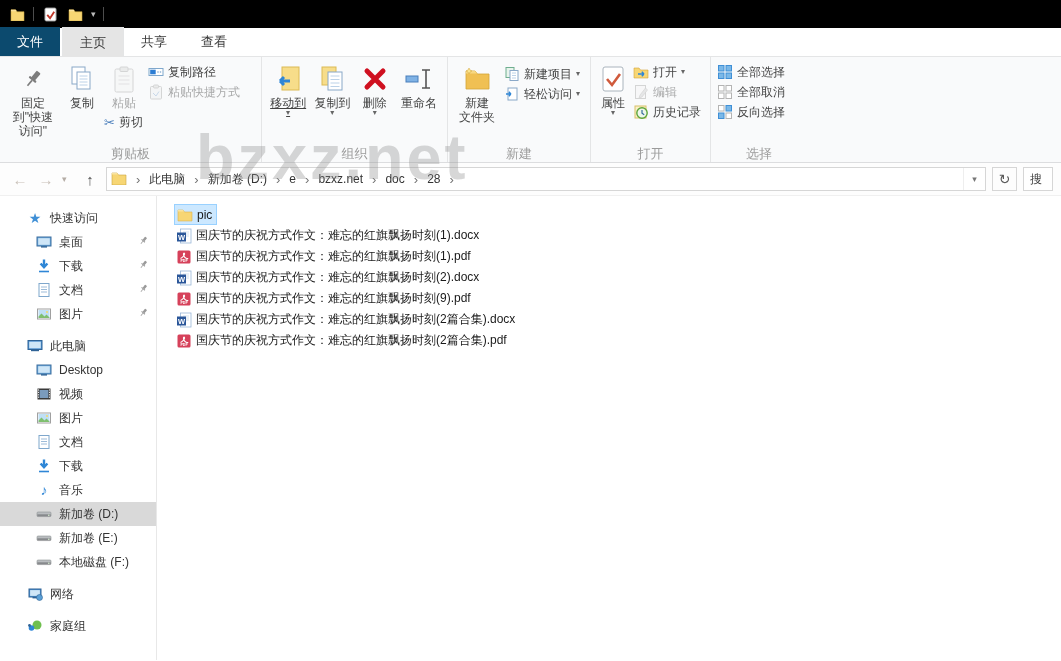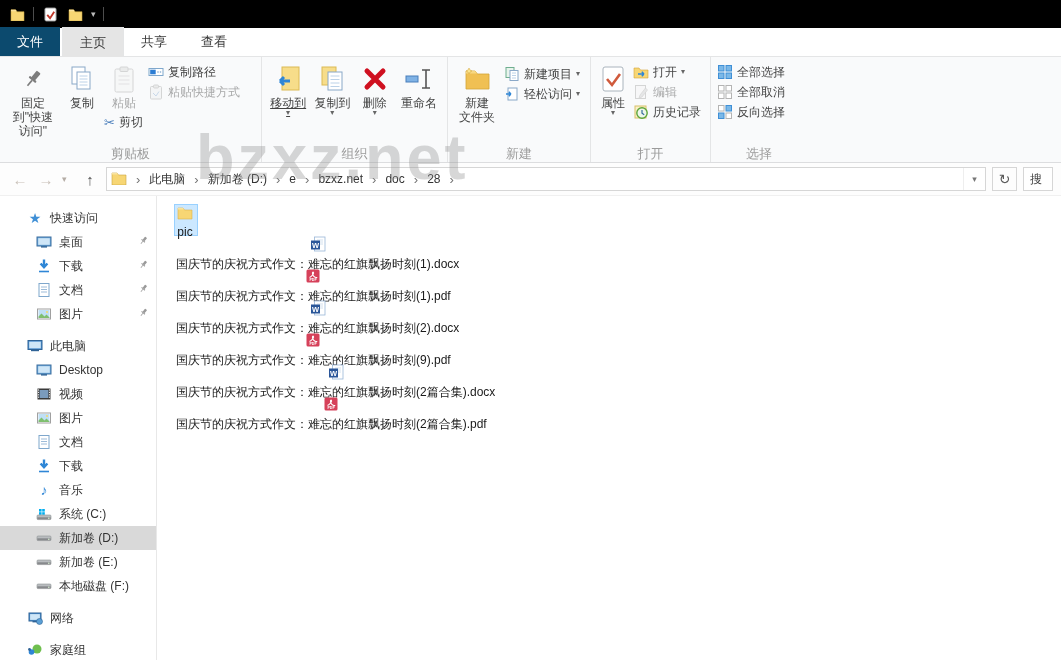--- a/index.html
+++ b/index.html
@@ -51,21 +51,21 @@
   
   .content { display:flex; height:464px; }
   .sidebar { width:157px; border-right:1px solid #e8e8e8; padding-top:10px; overflow:hidden; }
   .side-item { height:24px; display:flex; align-items:center; gap:7px; font-size:12px; color:#333; padding-left:27px; position:relative; white-space:nowrap; }
   .side-item.child { padding-left:36px; }
   .side-item.sel { background:#d9d9d9; }
   .side-gap { height:8px; }
   .pin { position:absolute; right:7px; top:5px; }
 
   .filepane { flex:1; padding-top:8px; padding-left:17px; }
-  .file-row { height:32px; display:flex; align-items:center; gap:4px; font-size:12px; color:#1a1a1a; width:fit-content; padding:0 4px 0 2px; white-space:nowrap;flex-direction:column; }
+  .file-row { height:21px; display:flex; align-items:center; gap:4px; font-size:12px; color:#1a1a1a; width:fit-content; padding:0 4px 0 2px; white-space:nowrap; }
   .file-row.sel { background:#cce8ff; border:1px solid #99d1ff; }
 
   .icon16 { width:16px; height:16px; flex:0 0 16px; display:inline-flex; }
   svg { display:block; }
   .glyph { font-size:13px; }
 </style>
 </head>
 <body>
 
 <div class="window">
@@ -539,36 +539,20 @@
             </svg>
           </span>
         <span>下载</span>
       </div>
       <div class="side-item child">
         <span class="icon16" style="color:#2f86d6;font-size:14px;justify-content:center;">
             <span>♪</span>
           </span>
         <span>音乐</span>
       </div>
-      <div class="side-item child">
-        <span class="icon16">
-            <svg width="16" height="16" viewBox="0 0 16 16">
-              <g fill="#00adef">
-                <rect x="3" y="3" width="2.6" height="2.6"></rect>
-                <rect x="6.2" y="3" width="2.6" height="2.6"></rect>
-                <rect x="3" y="6.2" width="2.6" height="2.6"></rect>
-                <rect x="6.2" y="6.2" width="2.6" height="2.6"></rect>
-              </g>
-              <rect x="1" y="9" width="14" height="4.6" rx="1" fill="#b9bcbf" stroke="#8f9396" stroke-width=".6"></rect>
-              <rect x="1.3" y="11.3" width="13.4" height="2" fill="#87898c"></rect>
-              <circle cx="12.8" cy="12.2" r=".8" fill="#d8f0d0"></circle>
-            </svg>
-          </span>
-        <span>系统 (C:)</span>
-      </div>
       <div class="side-item child sel">
         <span class="icon16">
             <svg width="16" height="16" viewBox="0 0 16 16">
               <rect x="1" y="6" width="14" height="4.6" rx="1" fill="#b9bcbf" stroke="#8f9396" stroke-width=".6"></rect>
               <rect x="1.3" y="8.3" width="13.4" height="2" fill="#87898c"></rect>
               <circle cx="12.8" cy="9.2" r=".8" fill="#d8f0d0"></circle>
             </svg>
           </span>
         <span>新加卷 (D:)</span>
       </div>

